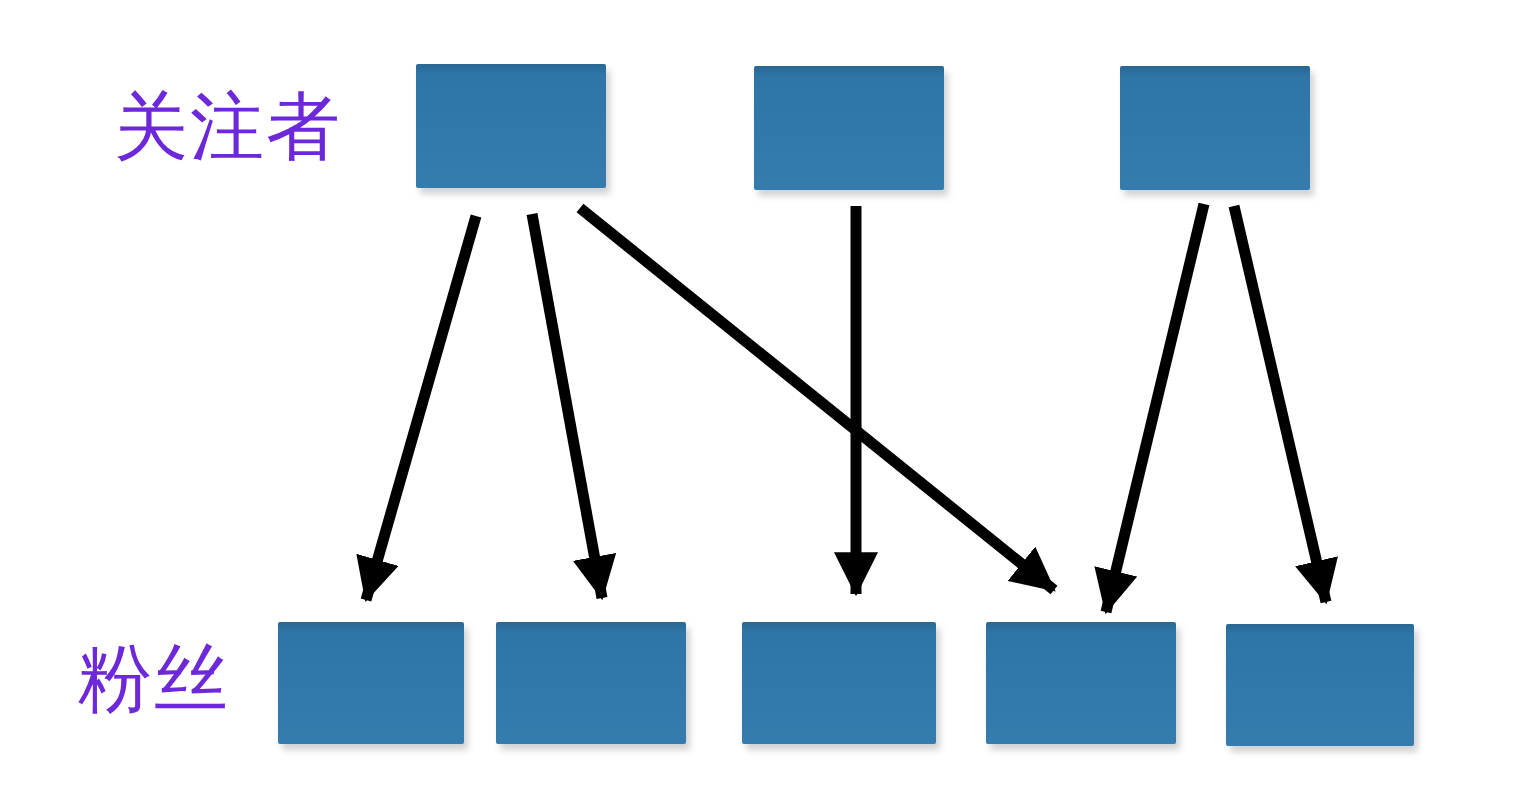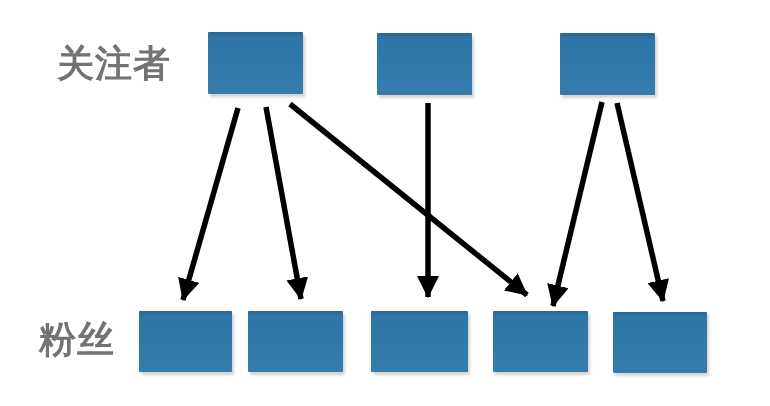--- a/index.html
+++ b/index.html
@@ -29,23 +29,23 @@
     z-index: 1;
     border-radius: 1px;
     box-shadow: 2px 3px 3px rgba(130,130,130,0.35);
     background-image: linear-gradient(180deg, rgba(0,0,0,0.14) 0, rgba(0,0,0,0.02) 9%, rgba(255,255,255,0.03) 100%);
   }
   .row-label {
     position: absolute;
     z-index: 3;
     transform: translate(-50%, -50%);
     font-size: 37px;
-    font-weight: 700;
+    font-weight: 400;
     letter-spacing: 1px;
-    color: #737373;
+    color: #6d28d9;
     white-space: nowrap;
   }
   #label-followers { left: 114px; top: 64px; }
   #label-relation  { left: 123px; top: 168px; }
   #label-fans      { left: 77px;  top: 340px; text-align: right; }
 </style>
 </head>
 <body>
 
 <div id="stage">

